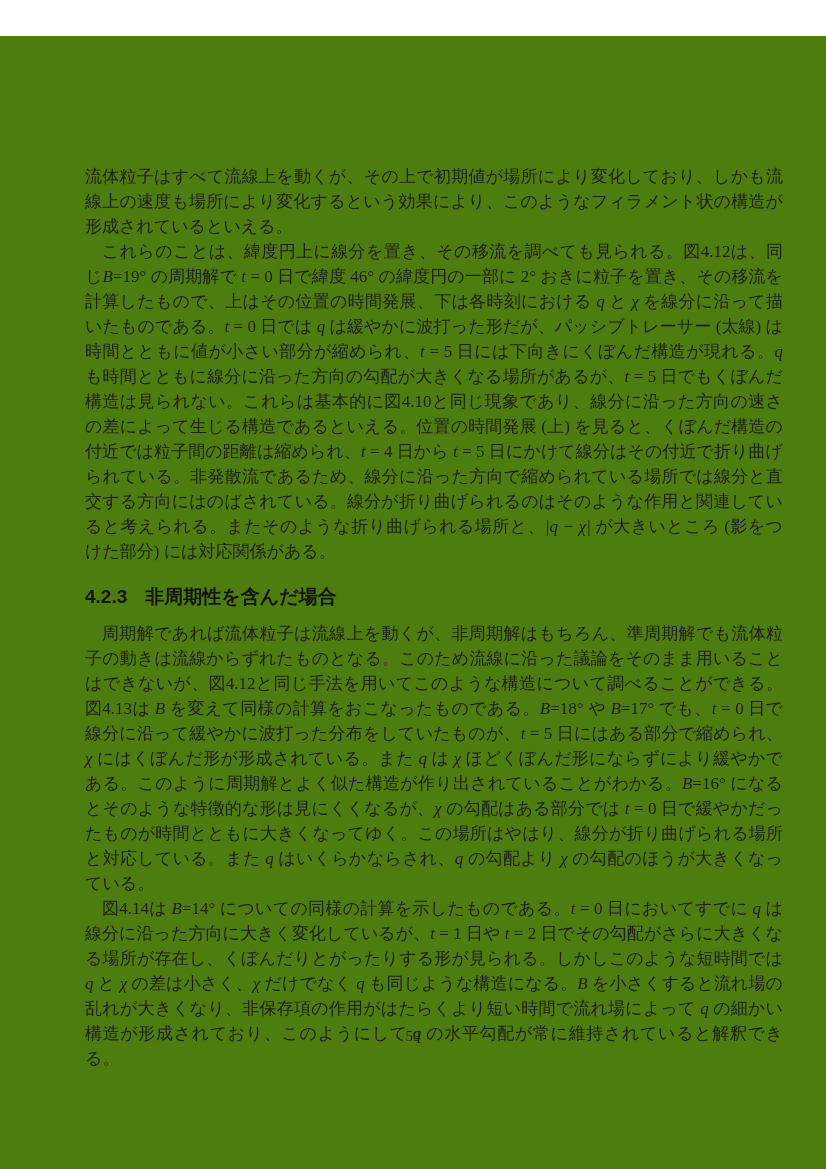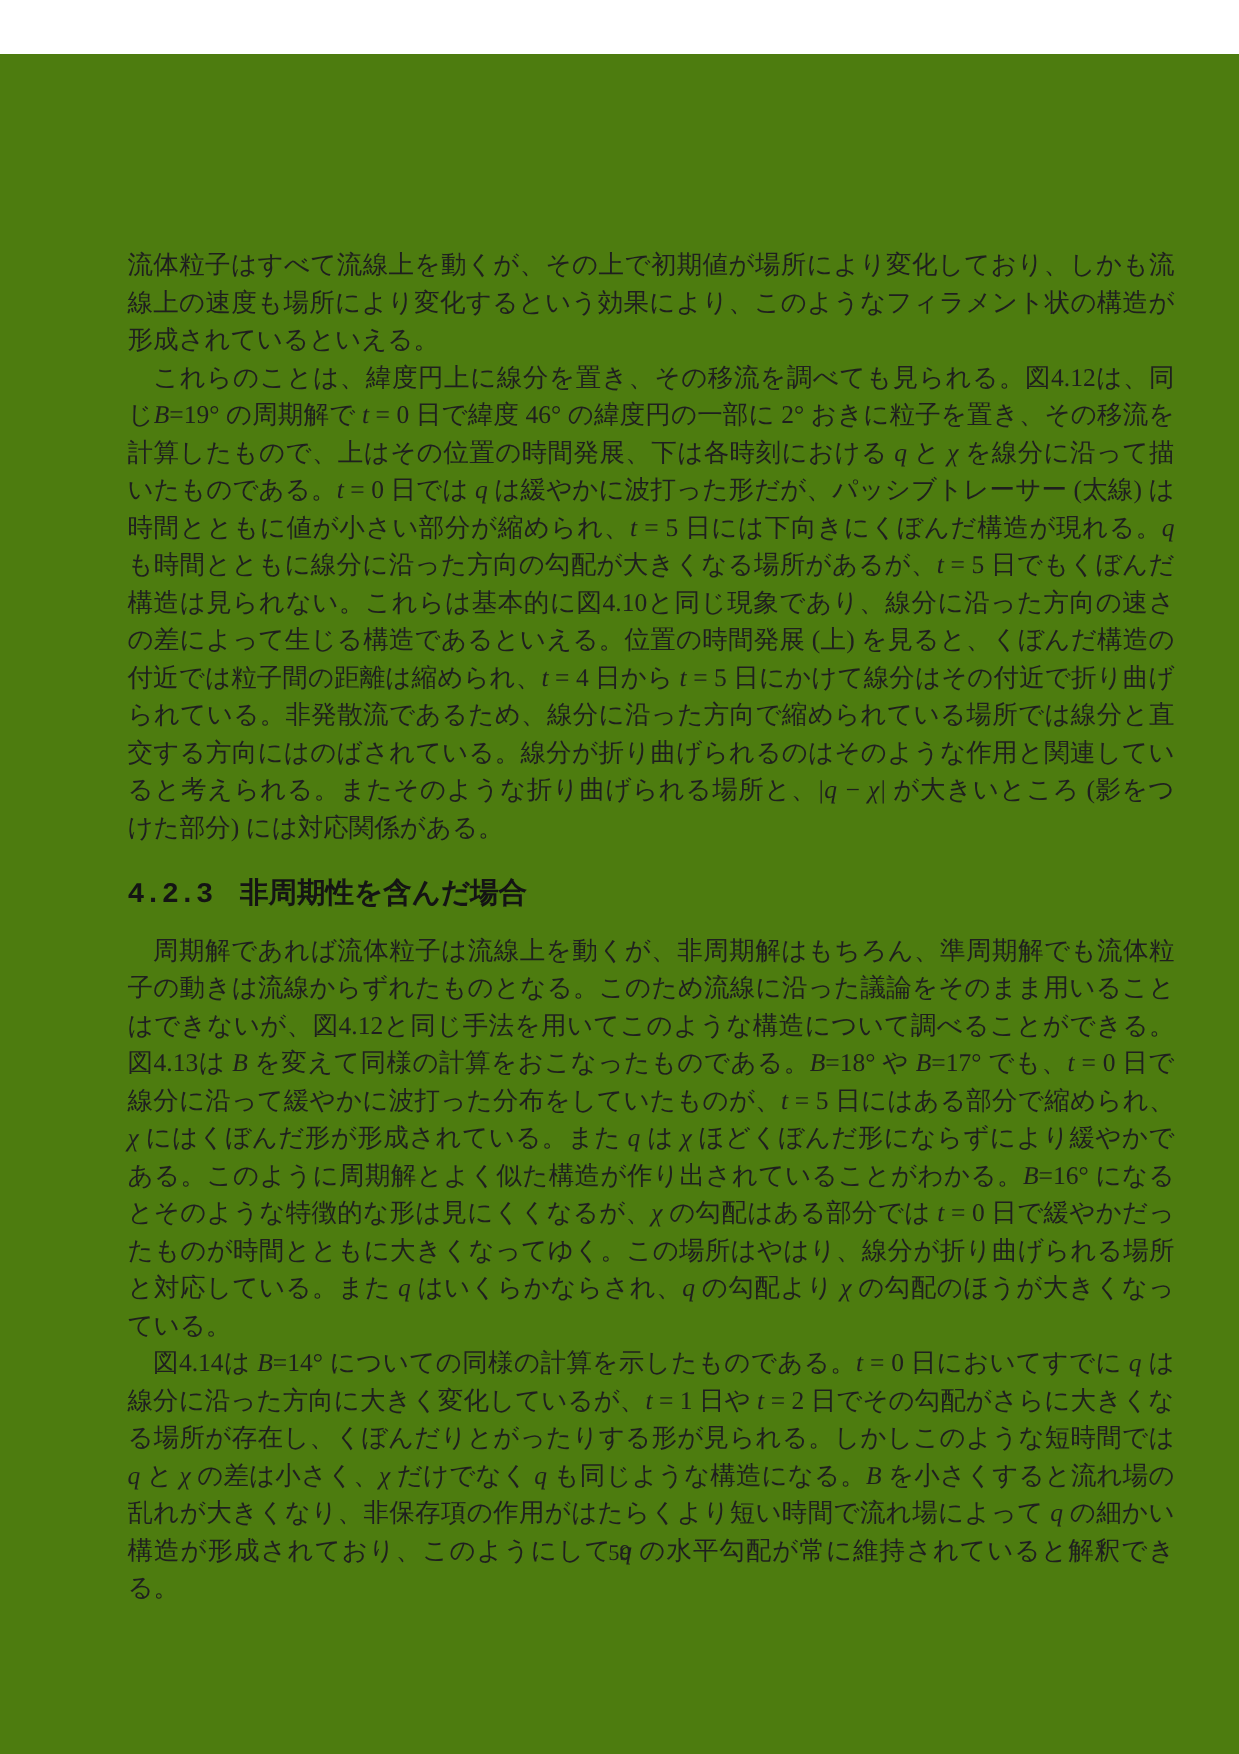--- a/index.html
+++ b/index.html
@@ -32,21 +32,21 @@
     text-indent: 1em;
   }
   .textblock p.continued {
     text-indent: 0;
   }
   .math {
     font-style: italic;
     font-family: "Liberation Serif", "DejaVu Serif", serif;
   }
   h2.section-heading {
-    font-family: Liberation Mono, monospace;
+    font-family: Liberation Sans, sans-serif;
     font-weight: bold;
     font-size: 19px;
     line-height: 25px;
     color: #141414;
     margin: 20px 0 12px 0;
     padding: 0;
     text-align: left;
   }
   h2.section-heading .sec-num {
     margin-right: 0.95em;

